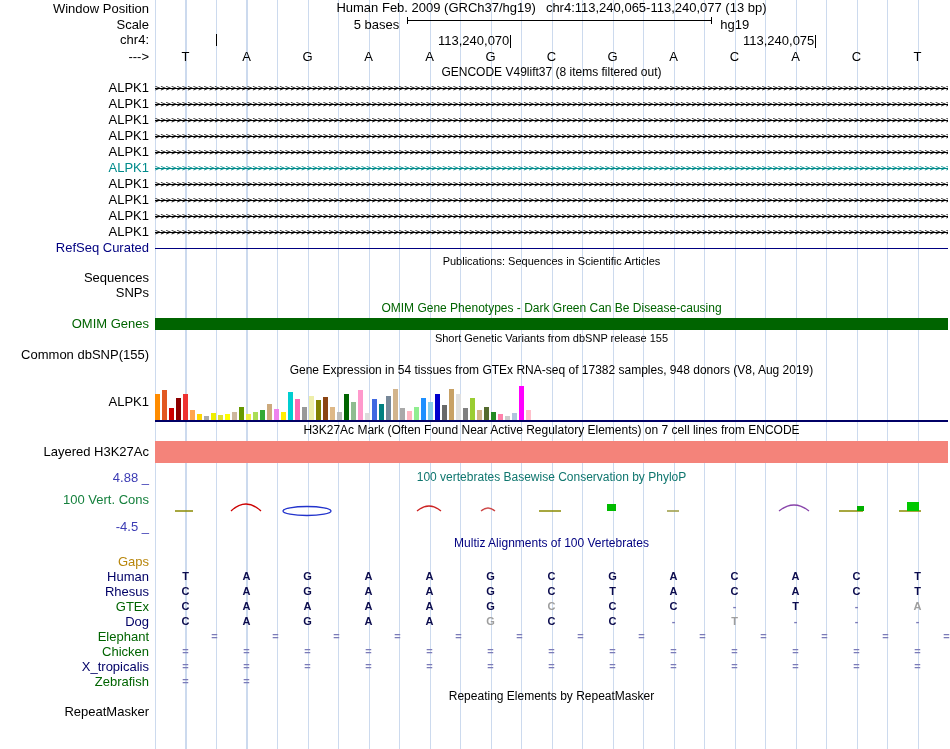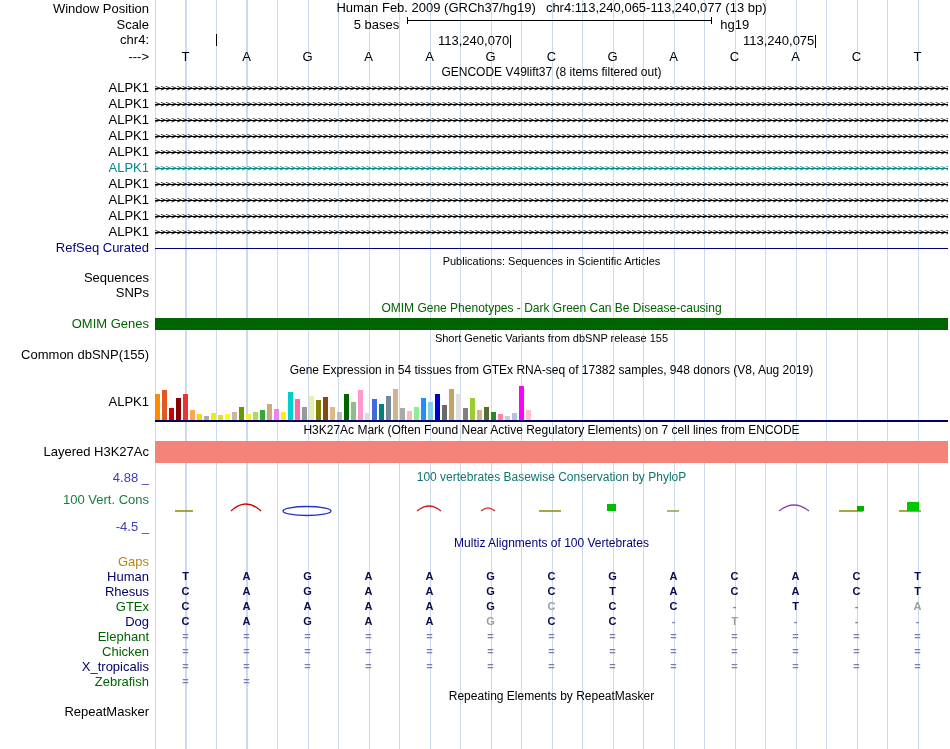--- a/index.html
+++ b/index.html
@@ -380,21 +380,21 @@
             <span class="colcell mcell gray" style="left: 305px; width: 61px;">G</span>
             <span class="colcell mcell" style="left: 366px; width: 61px;">C</span>
             <span class="colcell mcell" style="left: 427px; width: 61px;">C</span>
             <span class="colcell mcell sym" style="left: 488px; width: 61px;">-</span>
             <span class="colcell mcell gray" style="left: 549px; width: 61px;">T</span>
             <span class="colcell mcell sym" style="left: 610px; width: 61px;">-</span>
             <span class="colcell mcell sym" style="left: 671px; width: 61px;">-</span>
             <span class="colcell mcell sym" style="left: 732px; width: 61px;">-</span>
           </div>
         </div>
-        <div class="row mrow" style="height: 15px;">
+        <div class="row mrow" style="height: 15px; gap: 29px;">
           <div class="lbl" style="color: rgb(0, 100, 0);">Elephant</div>
           <div class="trk">
             <span class="colcell mcell sym" style="left: 0px; width: 61px;">=</span>
             <span class="colcell mcell sym" style="left: 61px; width: 61px;">=</span>
             <span class="colcell mcell sym" style="left: 122px; width: 61px;">=</span>
             <span class="colcell mcell sym" style="left: 183px; width: 61px;">=</span>
             <span class="colcell mcell sym" style="left: 244px; width: 61px;">=</span>
             <span class="colcell mcell sym" style="left: 305px; width: 61px;">=</span>
             <span class="colcell mcell sym" style="left: 366px; width: 61px;">=</span>
             <span class="colcell mcell sym" style="left: 427px; width: 61px;">=</span>

